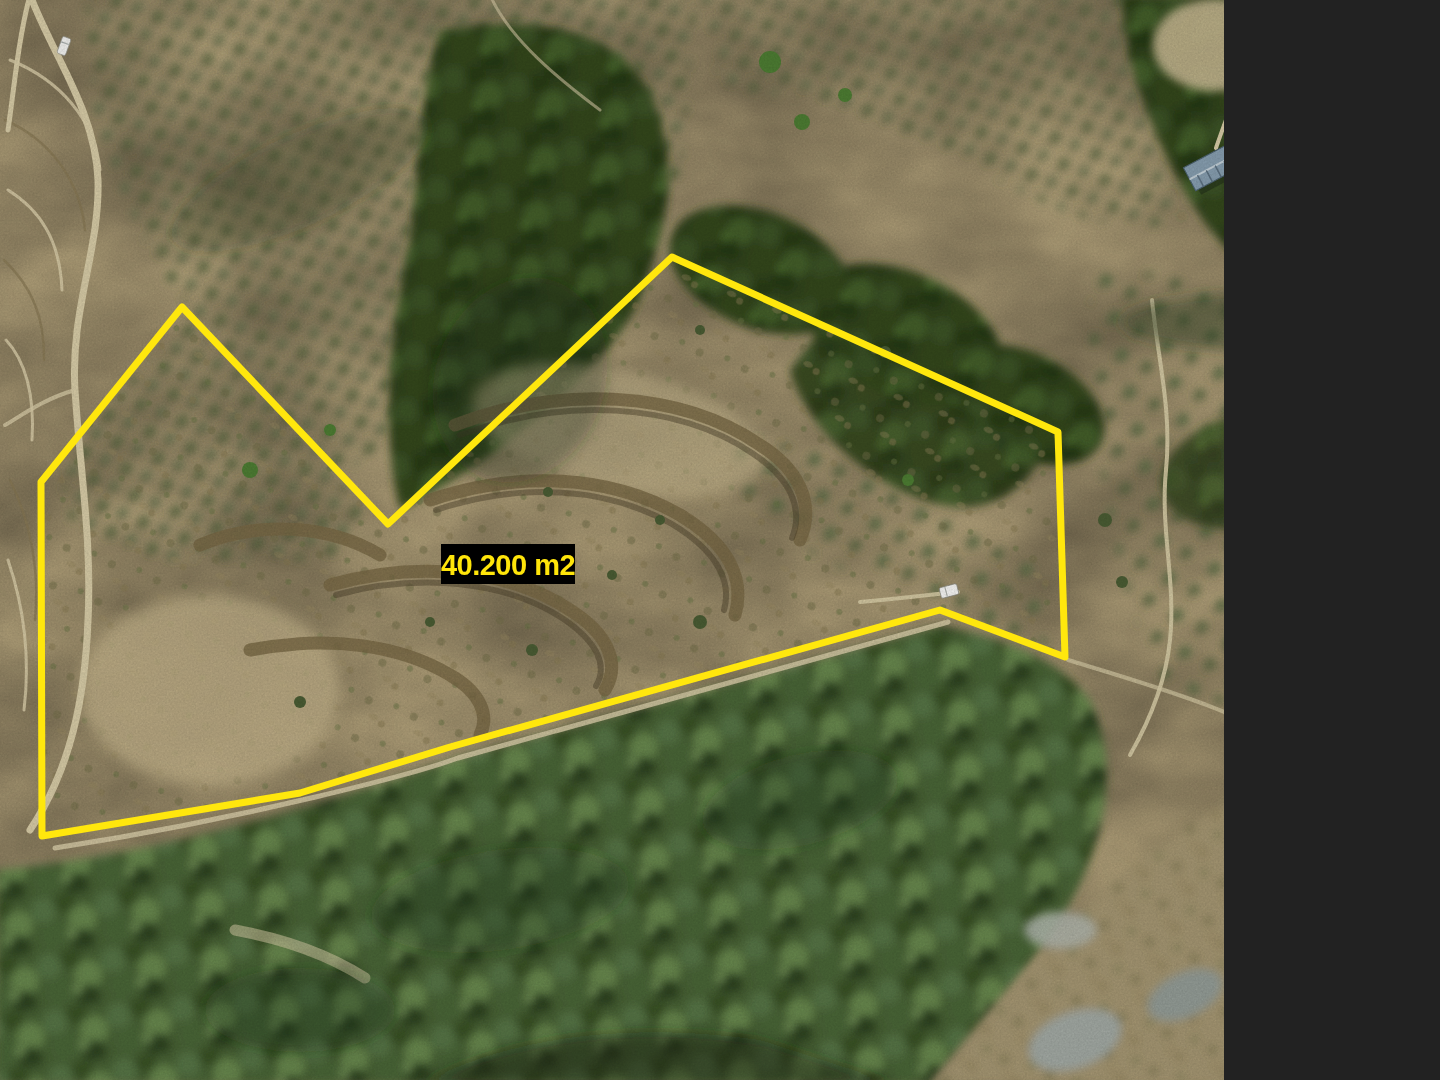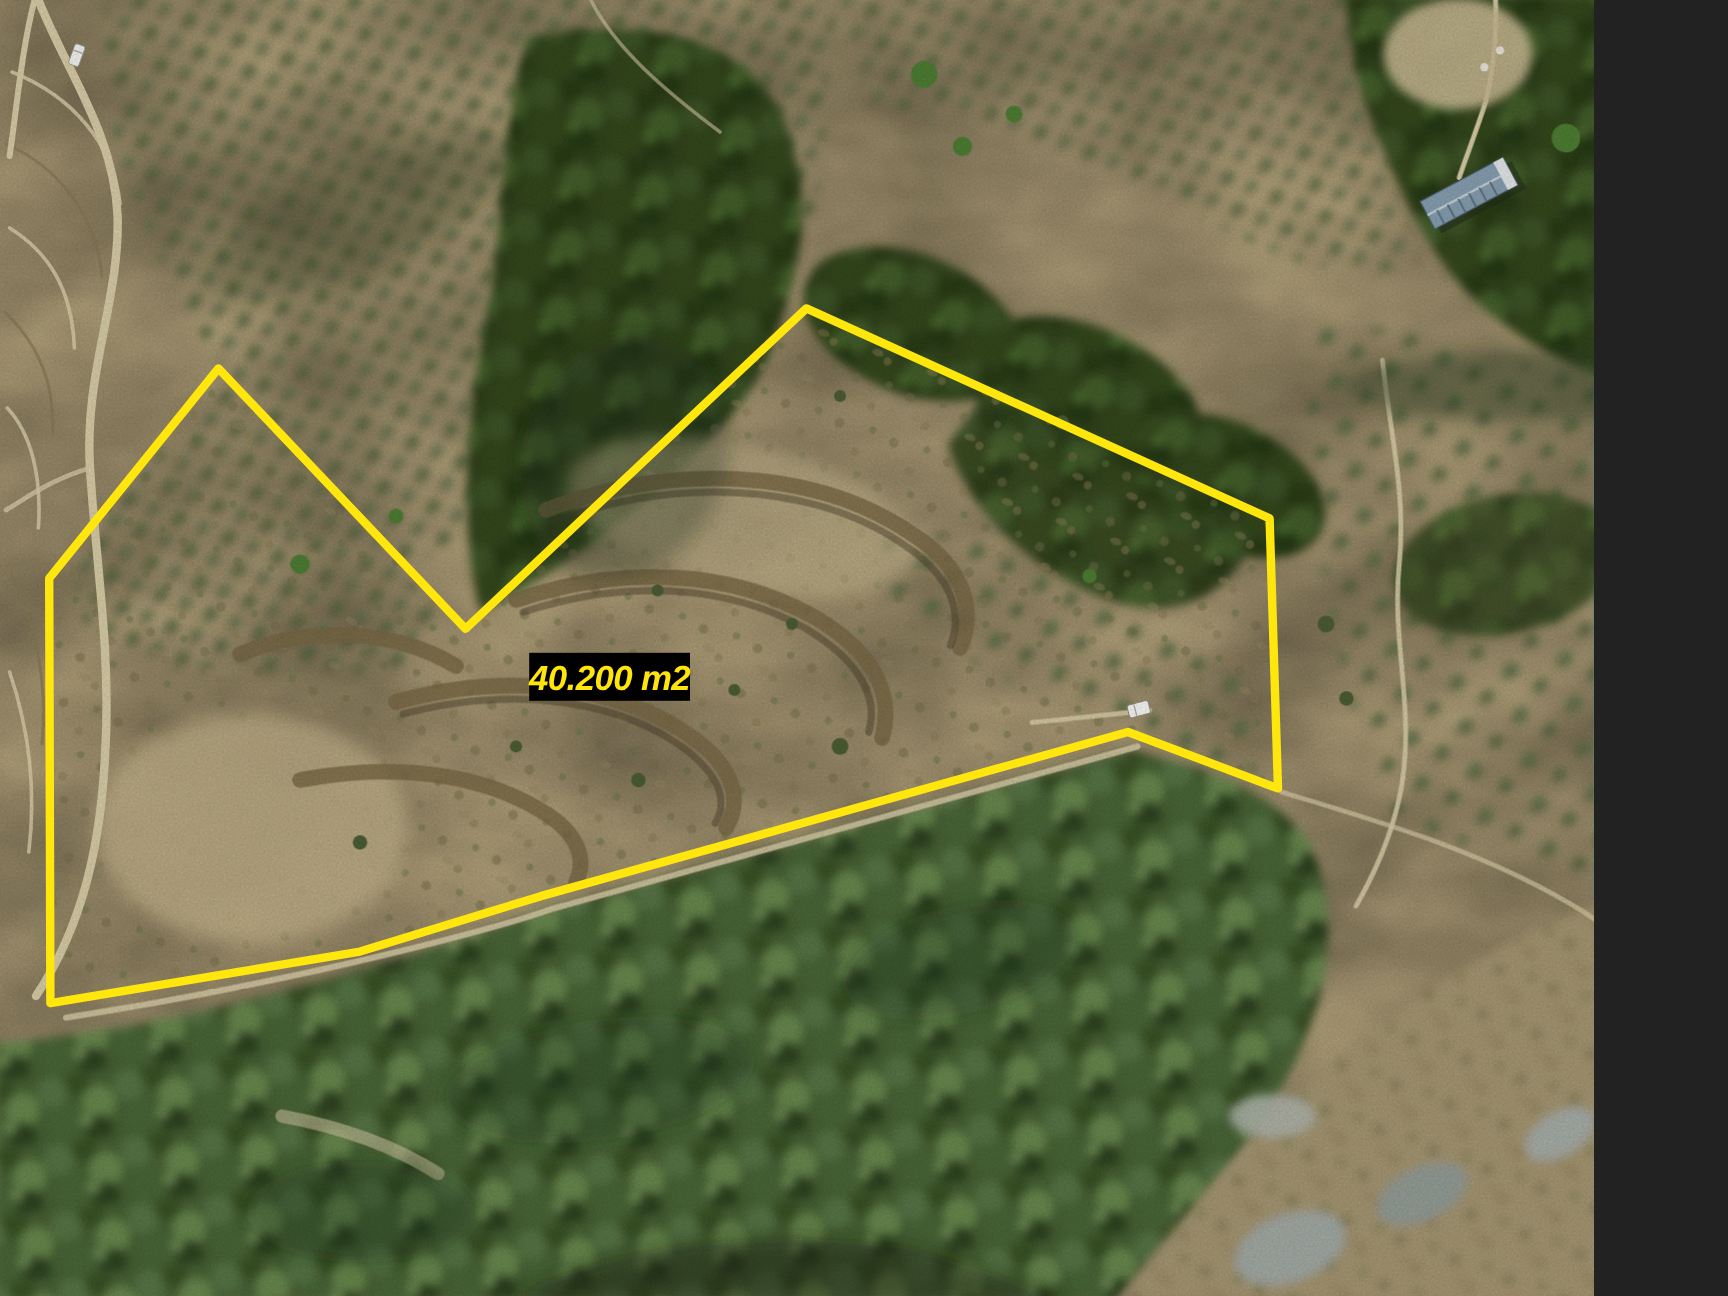--- a/index.html
+++ b/index.html
@@ -1,17 +1,17 @@
 <!DOCTYPE html>
 <html><head>
 <meta charset="utf-8">
 <style>
   html,body{margin:0;padding:0;background:#222;}
-  .stage{position:relative;width:1328px;height:1080px;overflow:hidden;background:#5eead4;
-         font-family:"Liberation Sans", sans-serif;font-style:italic;}
+  .stage{position:relative;width:1224px;height:1080px;overflow:hidden;background:#be185d;
+         font-family:"Liberation Sans", sans-serif;}
   .stage svg{position:absolute;left:0;top:0;display:block;}
   .boundary{fill:none;stroke:#ffe70d;stroke-width:7;stroke-linejoin:round;stroke-linecap:round;}
   .area-label-box{fill:#000000;}
   .area-label-text{fill:#ffe50a;font-family:"Liberation Sans", sans-serif;font-weight:bold;
                    font-size:29px;letter-spacing:-0.5px;}
   .road{fill:none;stroke:#ddd1ab;stroke-linecap:round;}
   .terrace-light{fill:none;stroke:#e2d6b0;stroke-width:3;stroke-linecap:round;opacity:.8;}
   .terrace-dark{fill:none;stroke:#8a7a56;stroke-width:2.5;stroke-linecap:round;opacity:.7;}
   .crescent{fill:none;stroke:#7a6a46;stroke-width:13;stroke-linecap:round;opacity:.8;}
   .crescent-shadow{fill:none;stroke:#4a3f28;stroke-width:6;stroke-linecap:round;opacity:.45;}

